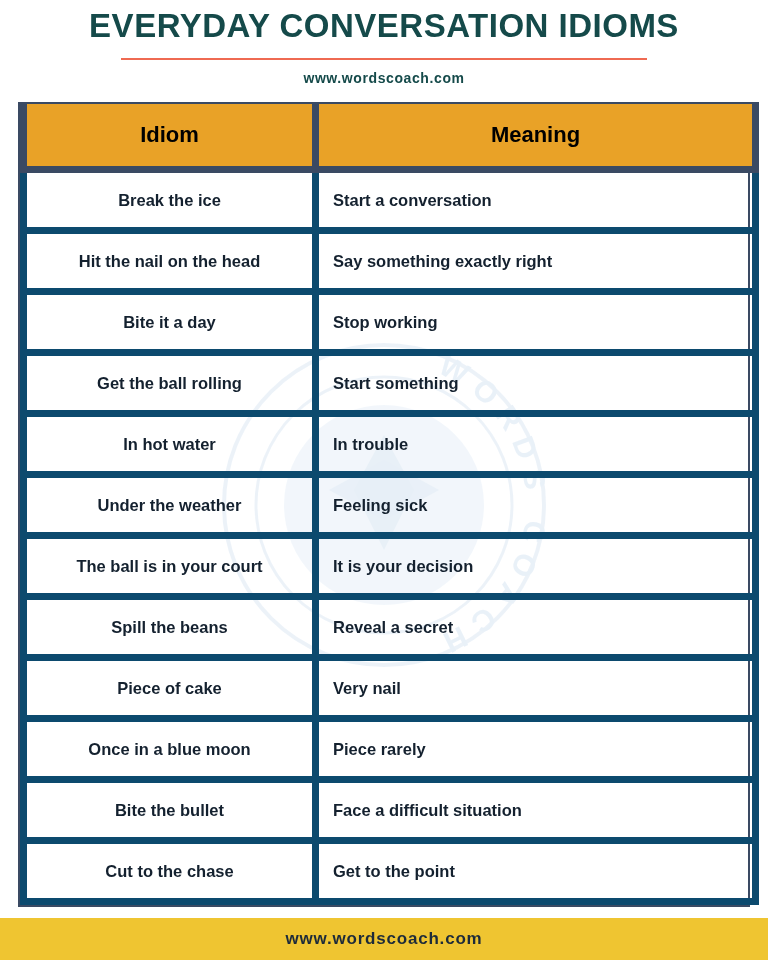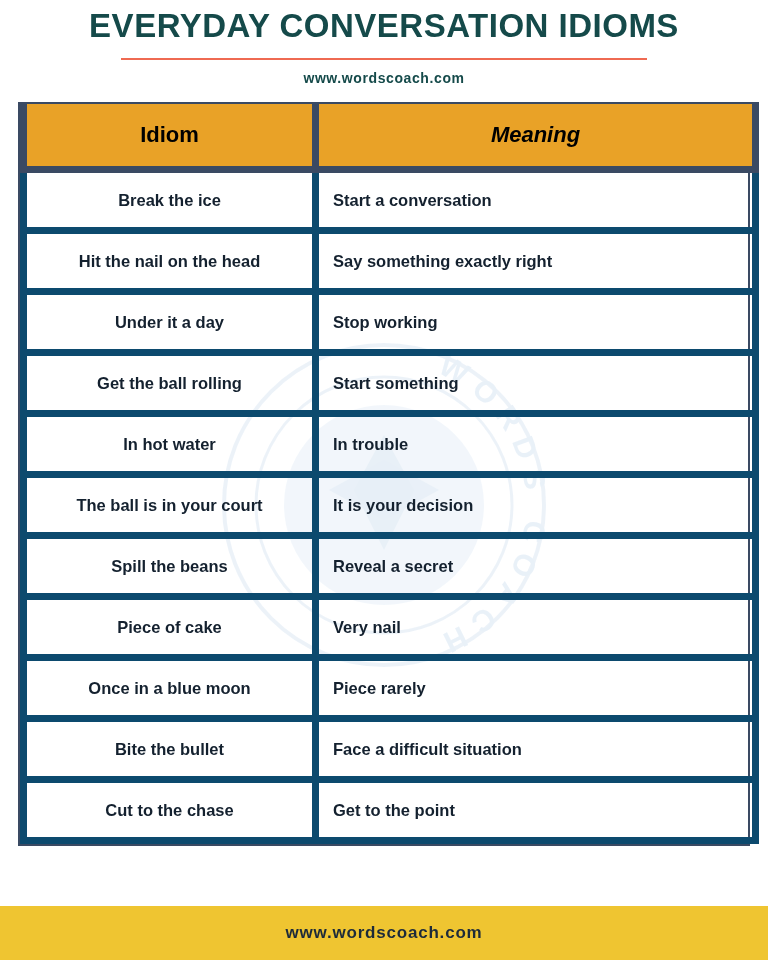--- a/index.html
+++ b/index.html
@@ -86,21 +86,21 @@
   thead th {
     background: #e9a227;
     color: #000000;
     font-size: 22px;
     font-weight: bold;
     height: 62px;
     border-color: #3a4a63;
     border-top: 2px solid #3a4a63;
   }
   thead th.col-idiom { text-align: center; }
-  thead th.col-meaning { text-align: center; font-style: italic; }
+  thead th.col-meaning { text-align: center; }
 
   col.c1 { width: 292px; }
   col.c2 { width: 440px; }
 
   tbody td {
     height: 54px;
     font-size: 16.5px;
     font-weight: bold;
     color: #14212f;
   }
@@ -167,30 +167,34 @@
       <tbody>
         <tr>
           <td class="idiom">Break the ice</td>
           <td class="meaning">Start a conversation</td>
         </tr>
         <tr>
           <td class="idiom">Hit the nail on the head</td>
           <td class="meaning">Say something exactly right</td>
         </tr>
         <tr>
-          <td class="idiom">Under it a day</td>
+          <td class="idiom">Bite it a day</td>
           <td class="meaning">Stop working</td>
         </tr>
         <tr>
           <td class="idiom">Get the ball rolling</td>
           <td class="meaning">Start something</td>
         </tr>
         <tr>
           <td class="idiom">In hot water</td>
           <td class="meaning">In trouble</td>
+        </tr>
+        <tr>
+          <td class="idiom">Under the weather</td>
+          <td class="meaning">Feeling sick</td>
         </tr>
         <tr>
           <td class="idiom">The ball is in your court</td>
           <td class="meaning">It is your decision</td>
         </tr>
         <tr>
           <td class="idiom">Spill the beans</td>
           <td class="meaning">Reveal a secret</td>
         </tr>
         <tr>

